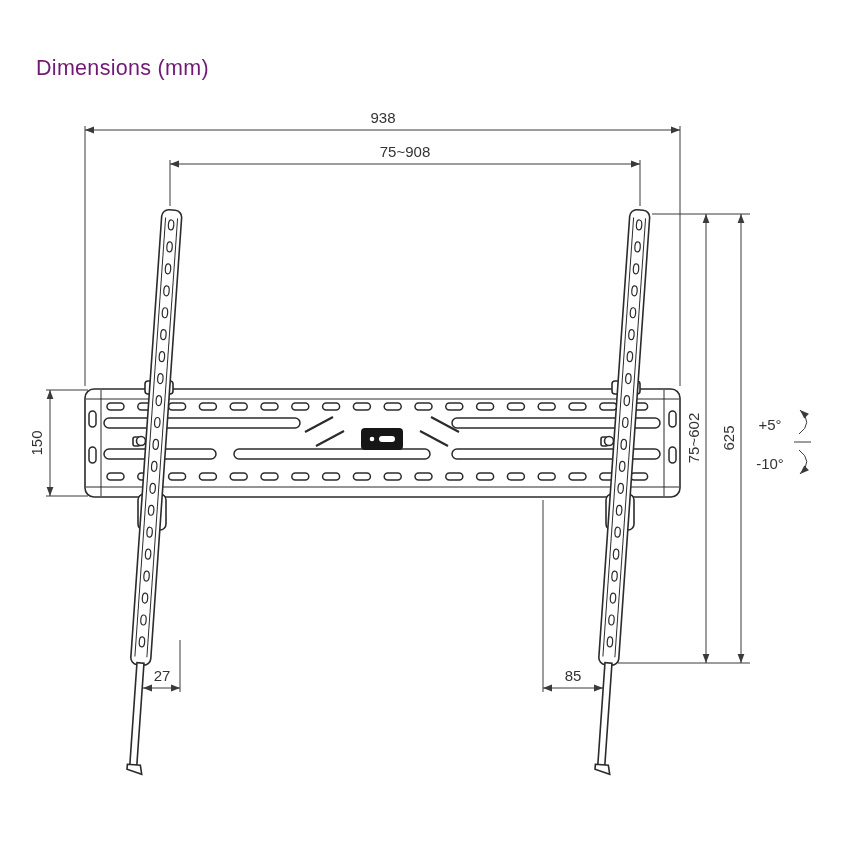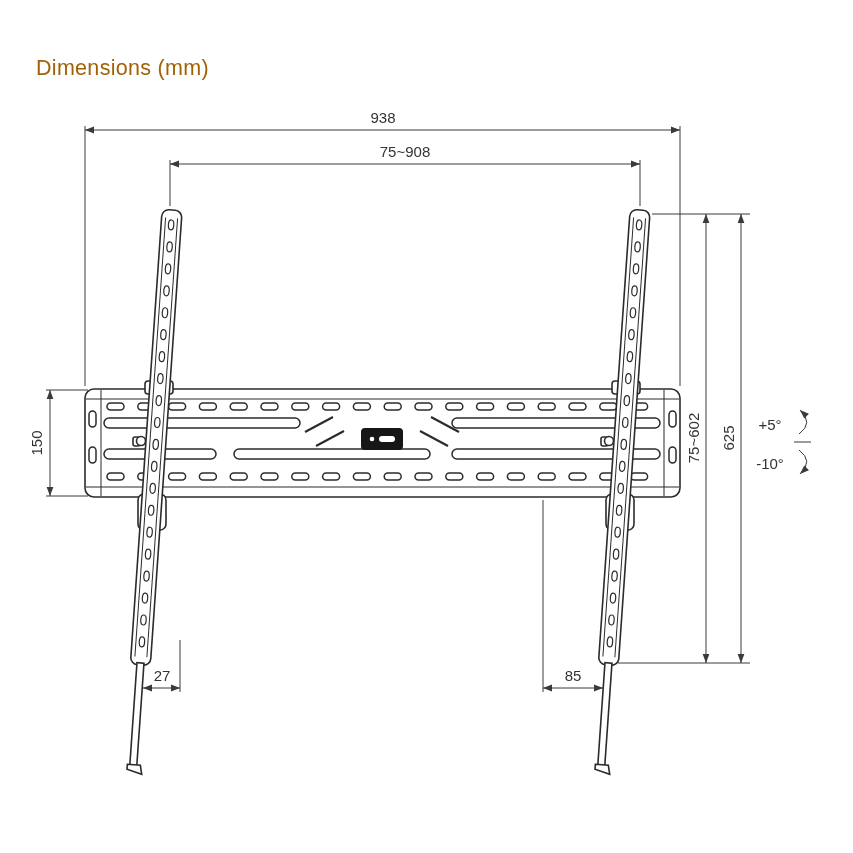--- a/index.html
+++ b/index.html
@@ -2,21 +2,21 @@
 <html><head>
 <meta charset="utf-8">
 <style>
   html,body{margin:0;padding:0;}
   body{
     width:853px;height:853px;position:relative;background:#ffffff;
     font-family:"Liberation Sans",sans-serif;overflow:hidden;
   }
   .title{
     position:absolute;left:36px;top:56px;margin:0;
-    font-size:21.5px;font-weight:500;color:#a16207;letter-spacing:.3px;
+    font-size:21.5px;font-weight:500;color:#701a75;letter-spacing:.3px;
     font-family:"Liberation Sans",sans-serif;
   }
   svg{position:absolute;left:0;top:0;}
 
   
   .draw rect,.draw path,.draw circle{fill:#ffffff;stroke:#2b2b2b;stroke-width:1.6;}
   .draw line{stroke:#2b2b2b;stroke-width:1.6;}
   .draw .thin{stroke-width:1;}
   .slots rect{fill:#ffffff;stroke:#2b2b2b;stroke-width:1.5;}
   .holes ellipse{fill:#ffffff;stroke:#2b2b2b;stroke-width:1.2;}

